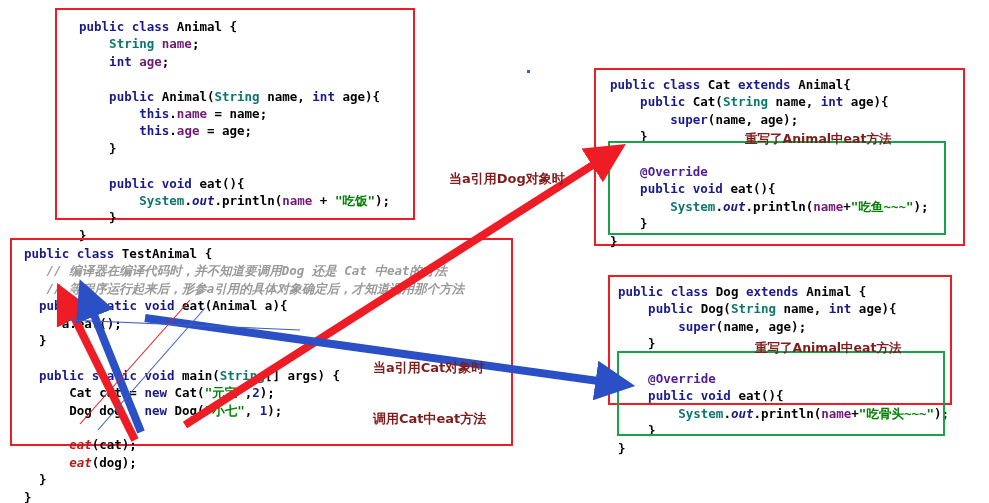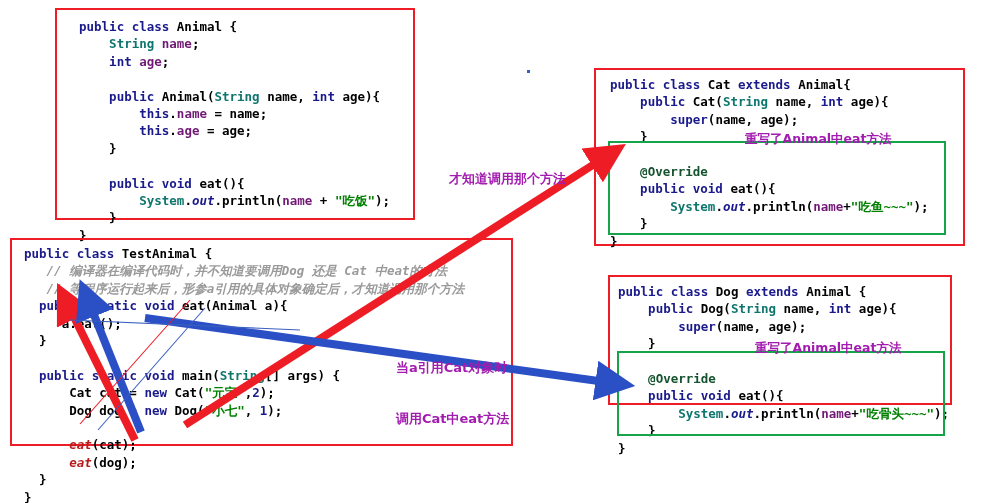--- a/index.html
+++ b/index.html
@@ -39,33 +39,33 @@
     color: #000000;
     font-weight: bold;
   }
   .code .kw      { color: #1a1a8c; font-weight: bold; }
   .code .type    { color: #0f766e; font-weight: bold; }
   .code .fld     { color: #701a75; font-weight: bold; }
   .code .str     { color: #008000; font-weight: bold; }
   .code .num     { color: #1a1a8c; font-weight: bold; }
   .code .plain   { color: #000000; font-weight: bold; }
   .code .stat    { color: #1a1a8c; font-style: italic; font-weight: bold; text-align: center; }
-  .code .ann     { color: #14532d; font-weight: bold; }
+  .code .ann     { color: #4c1d95; font-weight: bold; }
   .code .cmt     { color: #9a9a9a; font-style: italic; font-weight: bold; }
   .code .mth     { color: #b91c1c; font-style: italic; font-weight: bold; }
 
   .green-box {
     position: absolute;
     border: 2px solid #16a34a;
     box-sizing: border-box;
     z-index: 3;
   }
   .note {
     position: absolute;
-    color: #a21caf;
+    color: #7f1d1d;
     font-family: "DejaVu Sans", "Liberation Sans", sans-serif;
     font-size: 13px;
     line-height: 17px;
     font-weight: bold;
     white-space: pre;
     z-index: 6;
   }
   .note.small {
     font-size: 12.5px;
     line-height: 16px;
@@ -96,24 +96,24 @@
     <div class="code" style="padding:6px 0 0 8px;"><div><span class="kw">public </span><span class="kw">class </span><span class="plain">Dog </span><span class="kw">extends </span><span class="plain">Animal {</span></div><div><span class="plain">    </span><span class="kw">public </span><span class="plain">Dog(</span><span class="type">String </span><span class="plain">name, </span><span class="kw">int </span><span class="plain">age){</span></div><div><span class="plain">        </span><span class="kw">super</span><span class="plain">(name, age);</span></div><div><span class="plain">    }</span></div><div>&nbsp;</div><div><span class="plain">    </span><span class="ann">@Override</span></div><div><span class="plain">    </span><span class="kw">public </span><span class="kw">void </span><span class="plain">eat(){</span></div><div><span class="plain">        </span><span class="type">System</span><span class="plain">.</span><span class="stat">out</span><span class="plain">.println(</span><span class="fld">name</span><span class="plain">+</span><span class="str">"吃骨头~~~"</span><span class="plain">);</span></div><div><span class="plain">    }</span></div><div><span class="plain">}</span></div></div>
   </div>
   <div class="green-box" style="left:617px; top:351px; width:328px; height:85px;"></div>
   <div class="note small" style="left:755px; top:340px;">重写了Animal中eat方法</div>
 
   <div class="code-box" style="left:10px; top:238px; width:503px; height:208px;">
     <div class="code" style="padding:5px 0 0 12px;"><div><span class="kw">public </span><span class="kw">class </span><span class="plain">TestAnimal {</span></div><div><span class="cmt">   // 编译器在编译代码时，并不知道要调用Dog 还是 Cat 中eat的方法</span></div><div><span class="cmt">   // 等程序运行起来后，形参a引用的具体对象确定后，才知道调用那个方法</span></div><div><span class="plain">  </span><span class="kw">public </span><span class="kw">static </span><span class="kw">void </span><span class="plain">eat(Animal a){</span></div><div><span class="plain">     a.eat();</span></div><div><span class="plain">  }</span></div><div>&nbsp;</div><div><span class="plain">  </span><span class="kw">public </span><span class="kw">static </span><span class="kw">void </span><span class="plain">main(</span><span class="type">String</span><span class="plain">[] args) {</span></div><div><span class="plain">      Cat cat = </span><span class="kw">new </span><span class="plain">Cat(</span><span class="str">"元宝"</span><span class="plain">,</span><span class="num">2</span><span class="plain">);</span></div><div><span class="plain">      Dog dog = </span><span class="kw">new </span><span class="plain">Dog(</span><span class="str">"小七"</span><span class="plain">, </span><span class="num">1</span><span class="plain">);</span></div><div>&nbsp;</div><div><span class="plain">      </span><span class="mth">eat</span><span class="plain">(cat);</span></div><div><span class="plain">      </span><span class="mth">eat</span><span class="plain">(dog);</span></div><div><span class="plain">  }</span></div><div><span class="plain">}</span></div></div>
   </div>
 
   <div class="note" style="left:449px; top:136px;">
-    <div>才知道调用那个方法</div>
+    <div>当a引用Dog对象时</div>
   </div>
 
-  <div class="note" style="left:396px; top:325px;">
+  <div class="note" style="left:373px; top:325px;">
     <div>当a引用Cat对象时</div>
     <div>调用Cat中eat方法</div>
   </div>
 
   <div class="dot" style="left:527px; top:70px;"></div>
 
   <svg class="arrows" viewBox="0 0 989 503">
     <defs>
       <marker id="redhead" markerWidth="5" markerHeight="5" refX="2.2" refY="2.5" orient="auto" markerUnits="strokeWidth">
         <path d="M0,0 L5,2.5 L0,5 z" fill="#ee1c25"></path>

